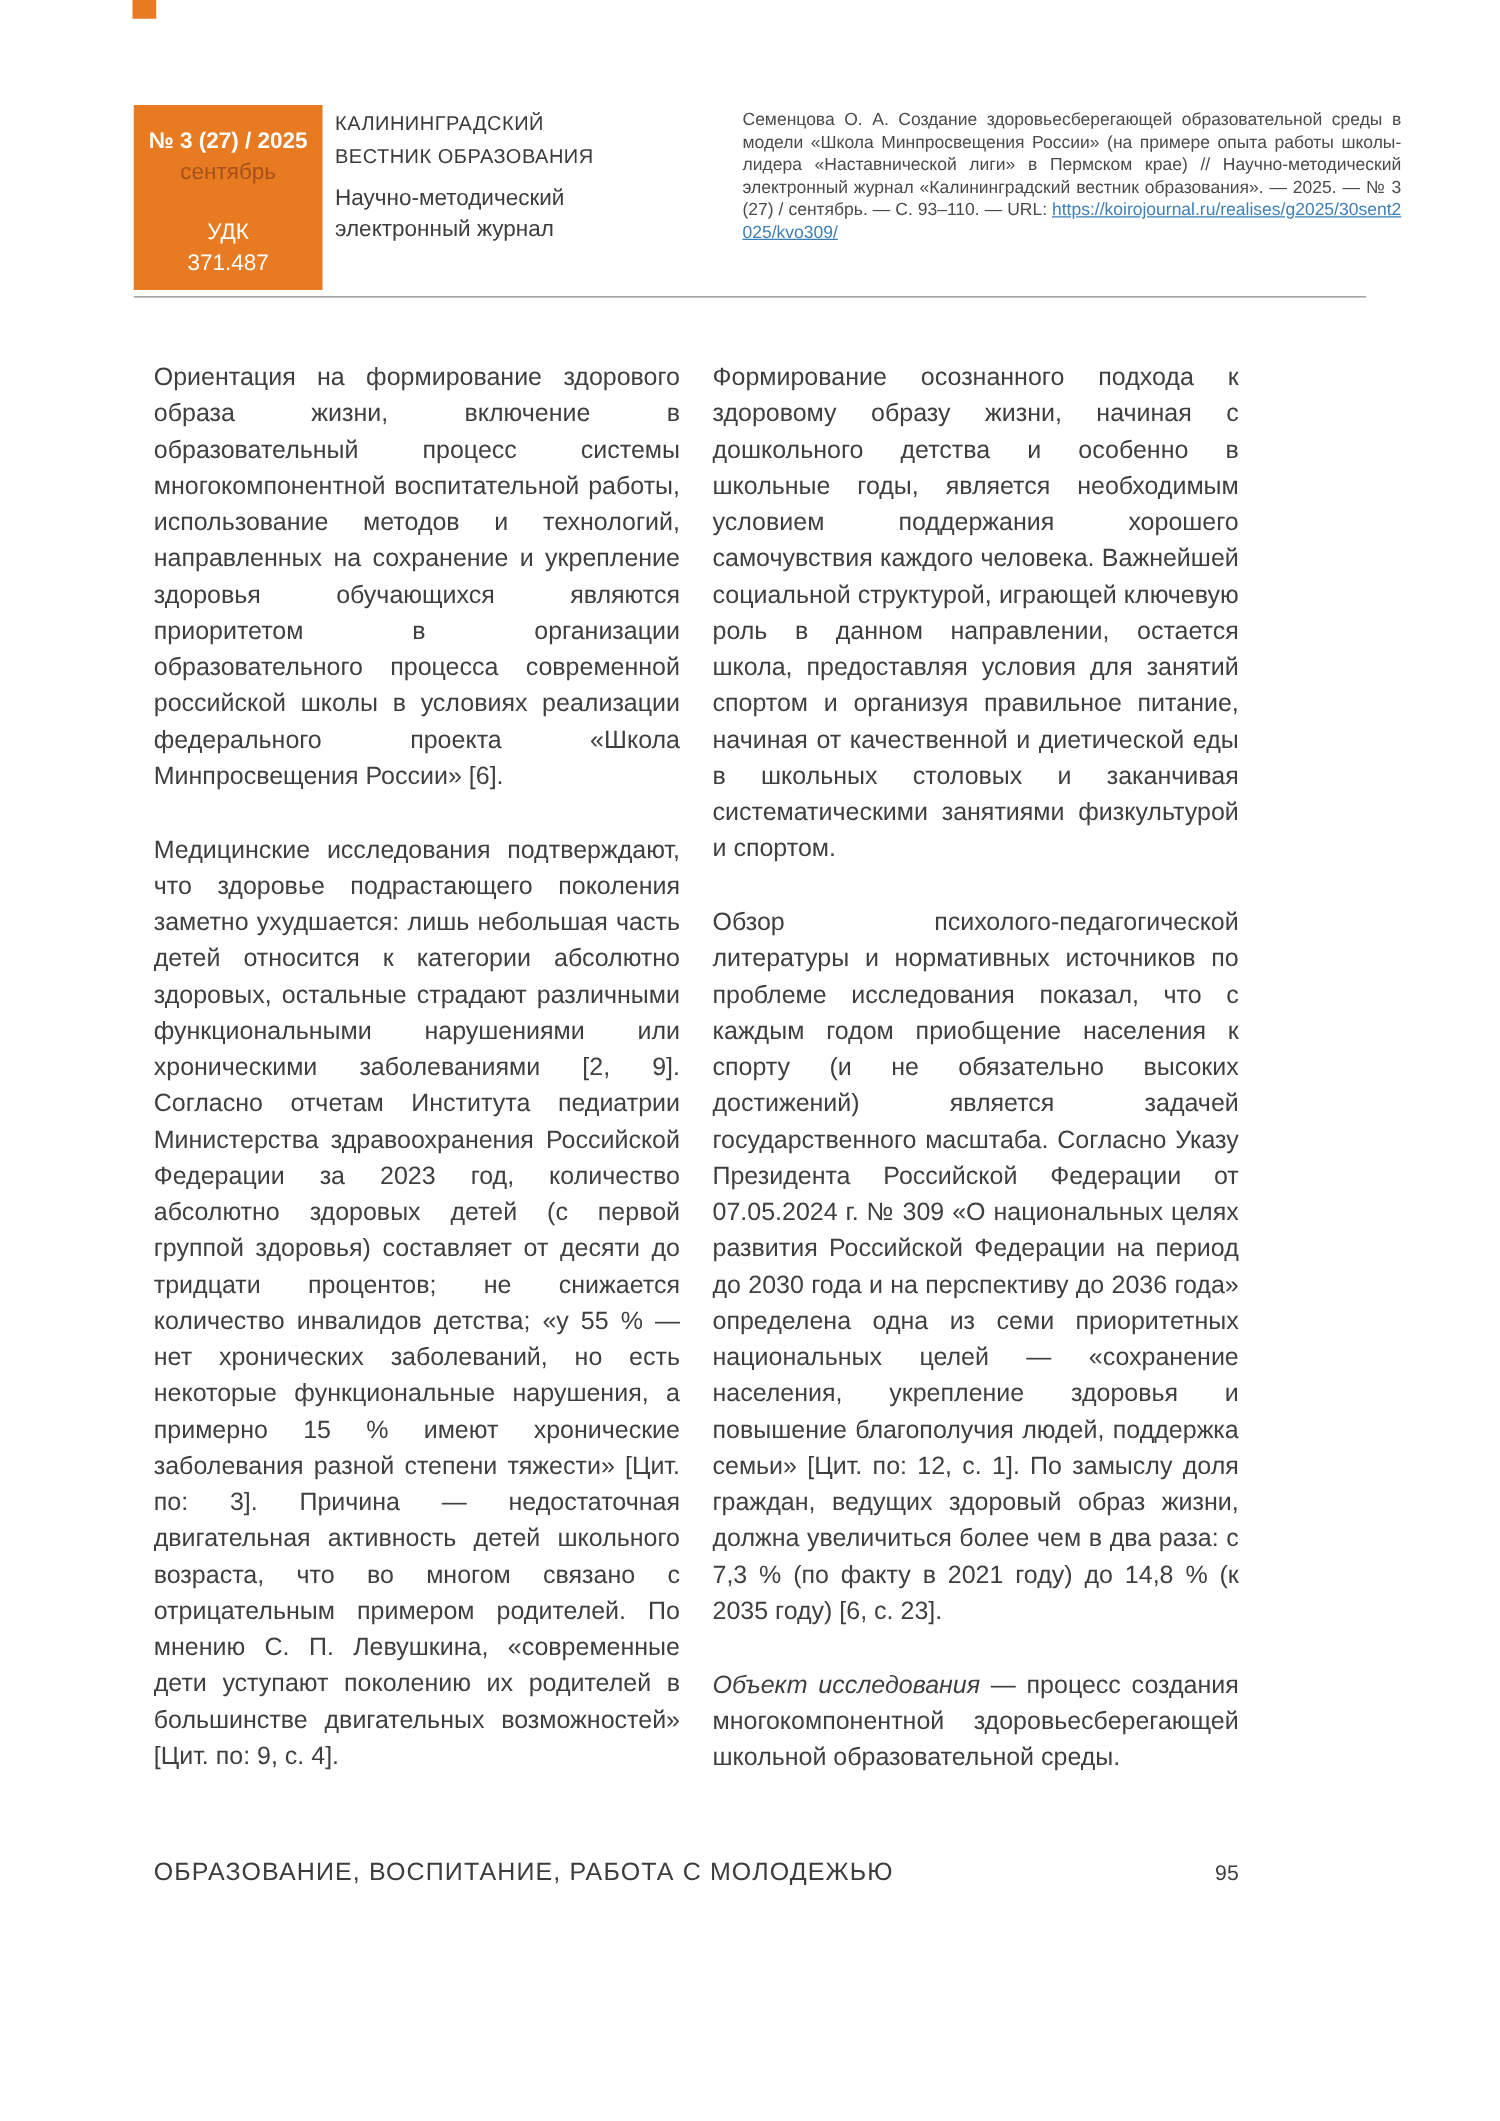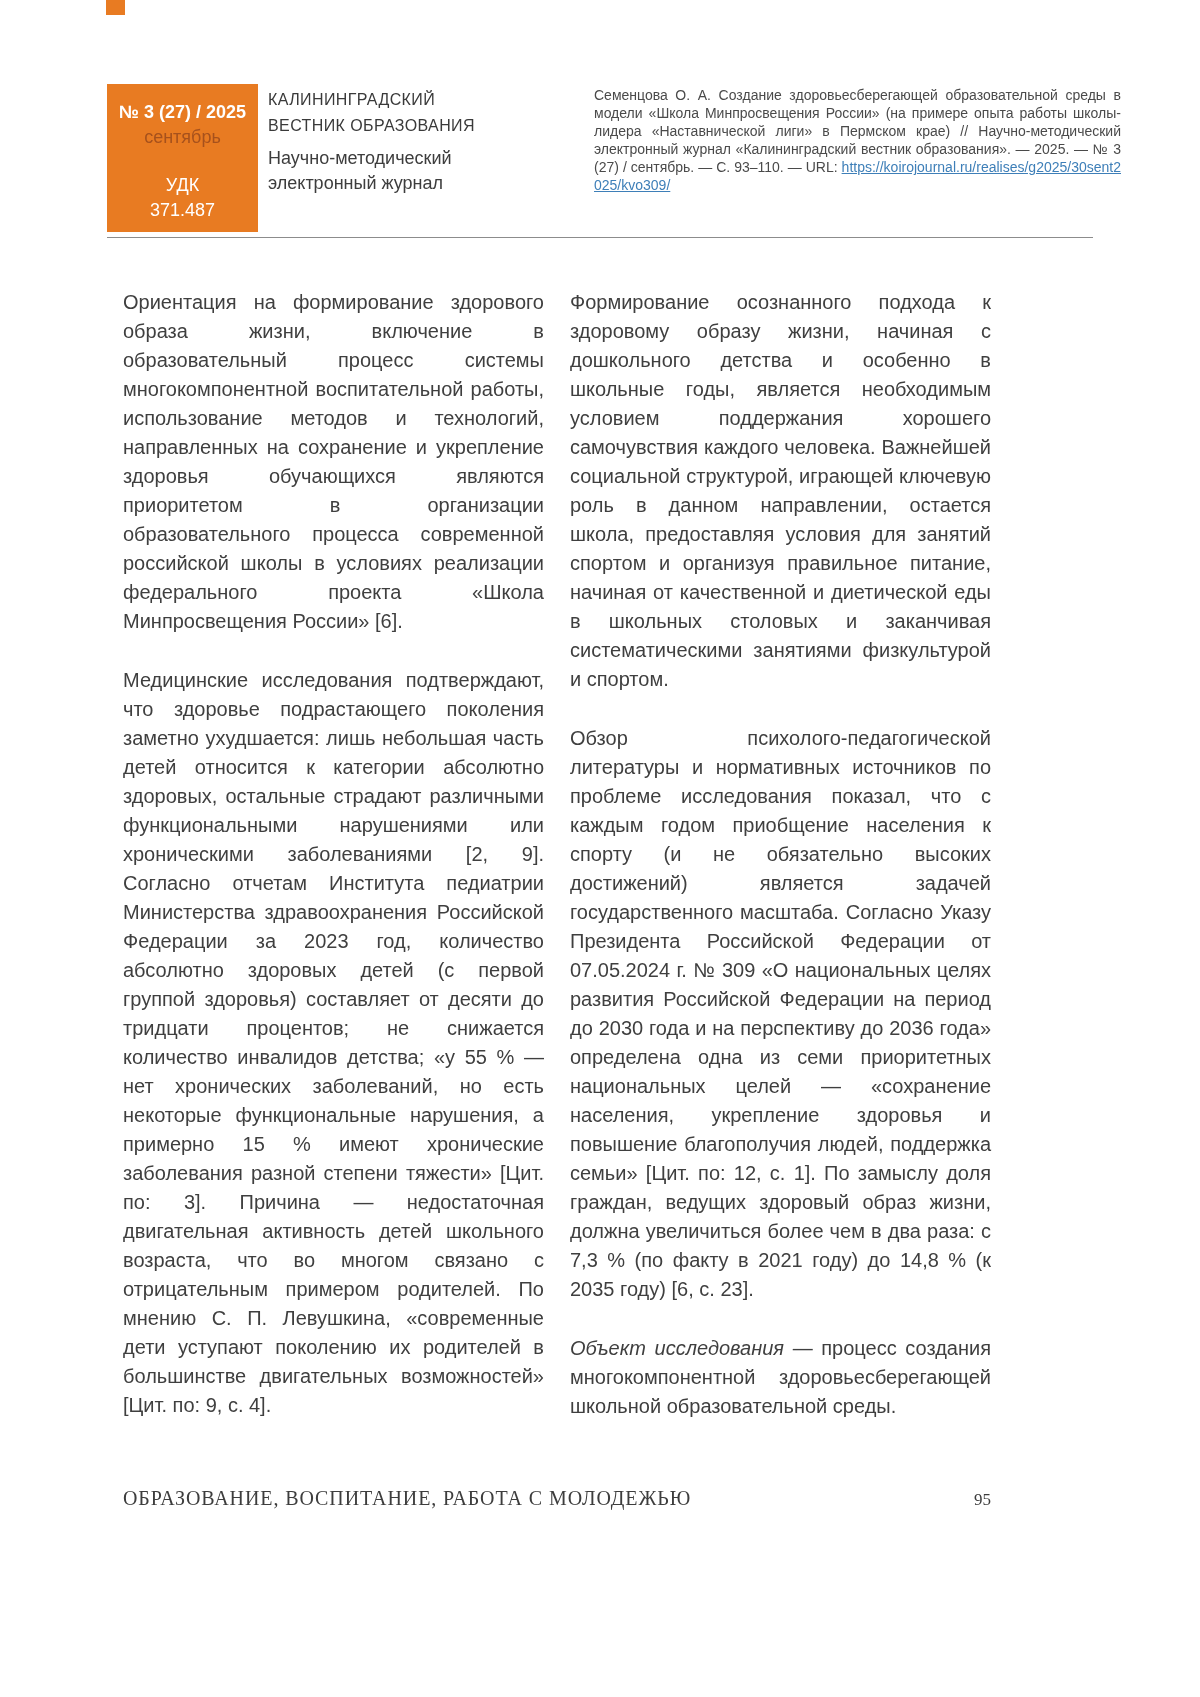--- a/index.html
+++ b/index.html
@@ -118,21 +118,20 @@
   .col em { font-style: italic; }
 
   
   .page-footer {
     position: absolute;
     left: 123px; top: 1487px;
     width: 868px;
     display: flex;
     justify-content: space-between;
     align-items: baseline;
-    font-family: Liberation Serif, serif;
   }
   .footer-section {
     font-size: 20px;
     letter-spacing: 0.9px;
     color: #3d3d3d;
   }
   .footer-page-number {
     font-size: 17px;
     color: #3d3d3d;
   }

